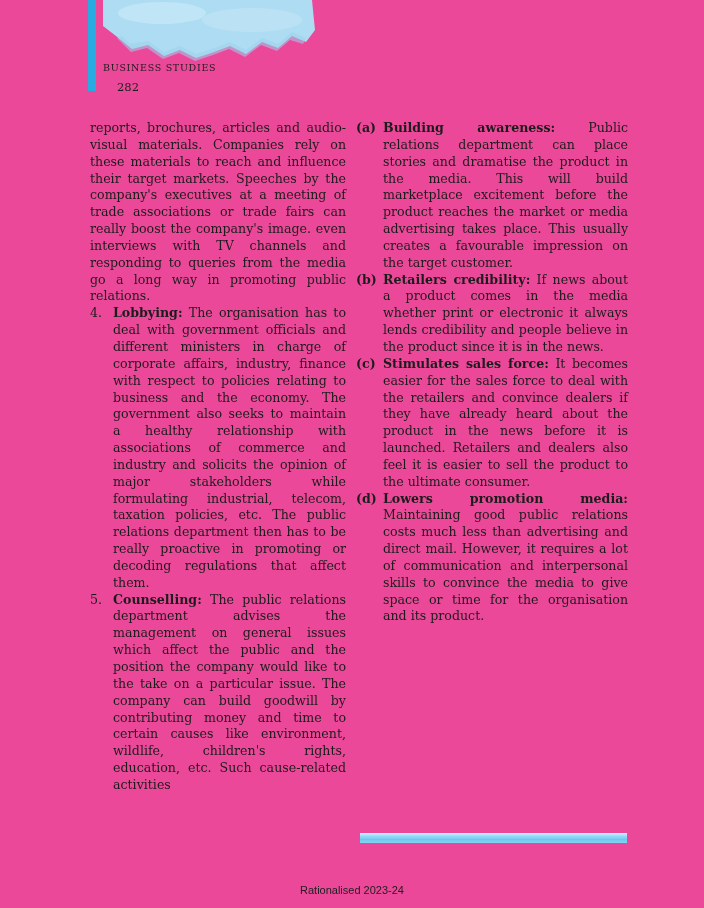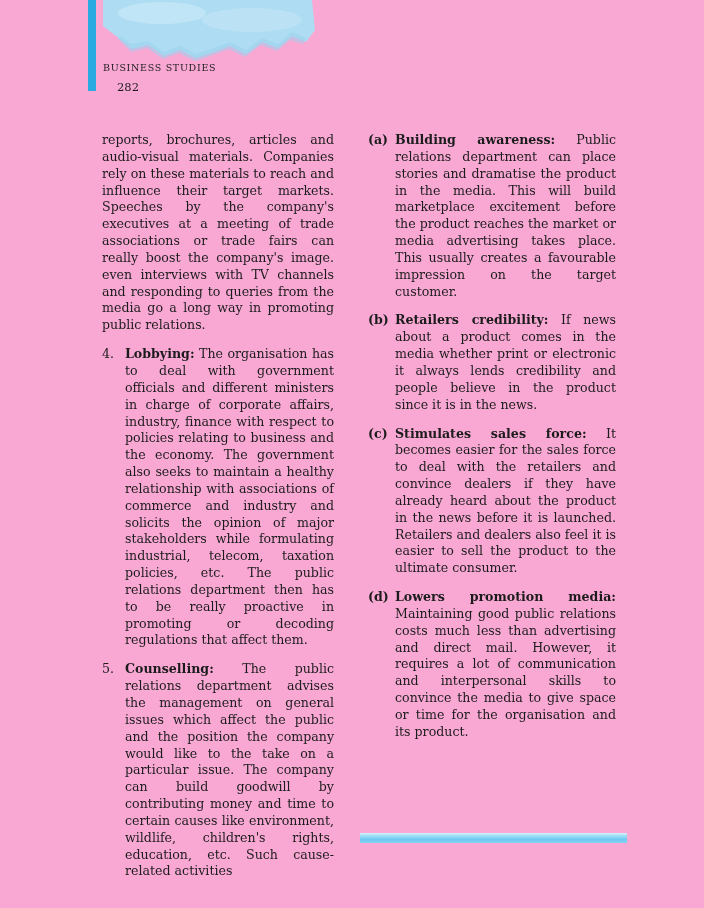--- a/index.html
+++ b/index.html
@@ -1,34 +1,34 @@
 <!DOCTYPE html>
 <html><head>
 <meta charset="utf-8">
 <style>
   html, body { margin:0; padding:0; background:#ffffff; }
   .page {
-    position:relative; width:704px; height:908px; background:#f9a8d4;
+    position:relative; width:704px; height:908px; background:#ec4899;
     font-family:"DejaVu Serif", serif; color:#1c1c1c; overflow:hidden;
   }
   .accent-bar {
     position:absolute; left:88px; top:0; width:8px; height:91px;
     background:#29ABE2;
   }
   .torn-paper { position:absolute; left:100px; top:0; width:218px; height:64px; }
   .book-title {
     position:absolute; left:103px; top:62px;
     font-size:9.5px; letter-spacing:0.7px; font-weight:normal;
   }
   .page-num { position:absolute; left:117px; top:80px; font-size:11.5px; }
 
   .columns { position:absolute; left:90px; top:120px; width:538px; display:flex; gap:10px; }
   .col-left  { width:256px; }
   .col-right { width:272px; }
-  .columns p, .columns .item { font-size:12.6px; line-height:16.85px; text-align:justify; margin:12px; }
+  .columns p, .columns .item { font-size:12.6px; line-height:16.85px; text-align:justify; margin:0; }
 
   .cont-para-left { margin:0 0 4px 23px; }
   .item { position:relative; margin-bottom:5px; }
   .item-left  { padding-left:23px; }
   .item-right { padding-left:27px; margin-bottom:6px; }
   .item .num { position:absolute; left:0; top:0; }
   .item-right .num { font-weight:bold; }
   .label { font-weight:bold; }
 
   .cont-para-right { margin:0 0 5px 27px; }
@@ -97,14 +97,15 @@
       <div class="item item-right">
         <span class="num">(d)</span>
         <span class="label">Lowers promotion media:</span><span> Maintaining good public relations costs much less than advertising and direct mail. However, it requires a lot of communication and interpersonal skills to convince the media to give space or time for the organisation and its product.</span>
       </div>
     </div>
 
   </div>
 
   <div class="bottom-bar"></div>
 
+  <div class="footer">Rationalised 2023-24</div>
 
 </div>
 
 </body></html>

